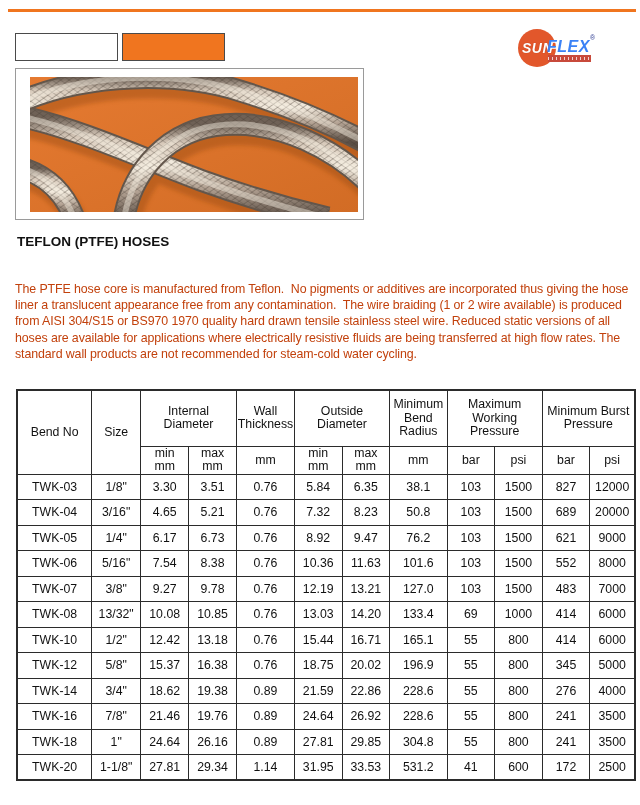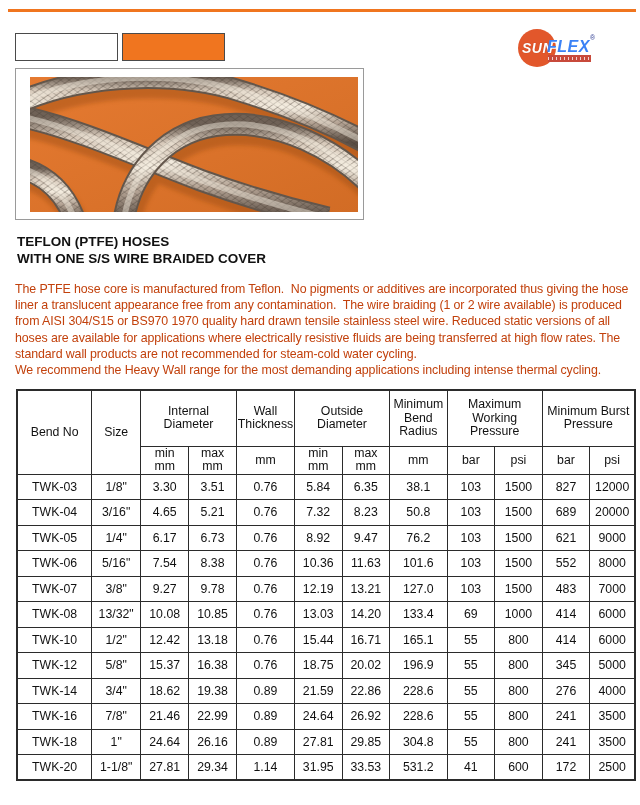--- a/index.html
+++ b/index.html
@@ -128,26 +128,24 @@
           <use href="#hA" class="core"></use>
           <use href="#hA" class="b1"></use>
           <use href="#hA" class="b2"></use>
           <use href="#hA" class="hl"></use>
       </g>
     </svg>
   </div>
 
   <h1 class="page-title">
     <span>TEFLON (PTFE) HOSES</span><br>
-    <span>WITH ONE S/S WIRE BRAIDED COVER</span>
   </h1>
 
   <div class="description">
     <span class="para">The PTFE hose core is manufactured from Teflon.  No pigments or additives are incorporated thus giving the hose liner a translucent appearance free from any contamination.  The wire braiding (1 or 2 wire available) is produced from AISI 304/S15 or BS970 1970 quality hard drawn tensile stainless steel wire. Reduced static versions of all hoses are available for applications where electrically resistive fluids are being transferred at high flow rates. The standard wall products are not recommended for steam-cold water cycling.</span>
-    <span class="para">We recommend the Heavy Wall range for the most demanding applications including intense thermal cycling.</span>
   </div>
 
   <table class="spec-table">
     <colgroup>
       <col style="width:12.1%">
         <col style="width:7.9%">
         <col style="width:7.8%">
         <col style="width:7.7%">
       <col style="width:9.4%">
         <col style="width:7.7%">
@@ -310,21 +308,21 @@
           <td>228.6</td>
           <td>55</td>
           <td>800</td>
           <td>276</td>
           <td>4000</td>
         </tr>
         <tr>
           <td>TWK-16</td>
           <td>7/8"</td>
           <td>21.46</td>
-          <td>22.99</td>
+          <td>19.76</td>
           <td>0.89</td>
           <td>24.64</td>
           <td>26.92</td>
           <td>228.6</td>
           <td>55</td>
           <td>800</td>
           <td>241</td>
           <td>3500</td>
         </tr>
         <tr>

